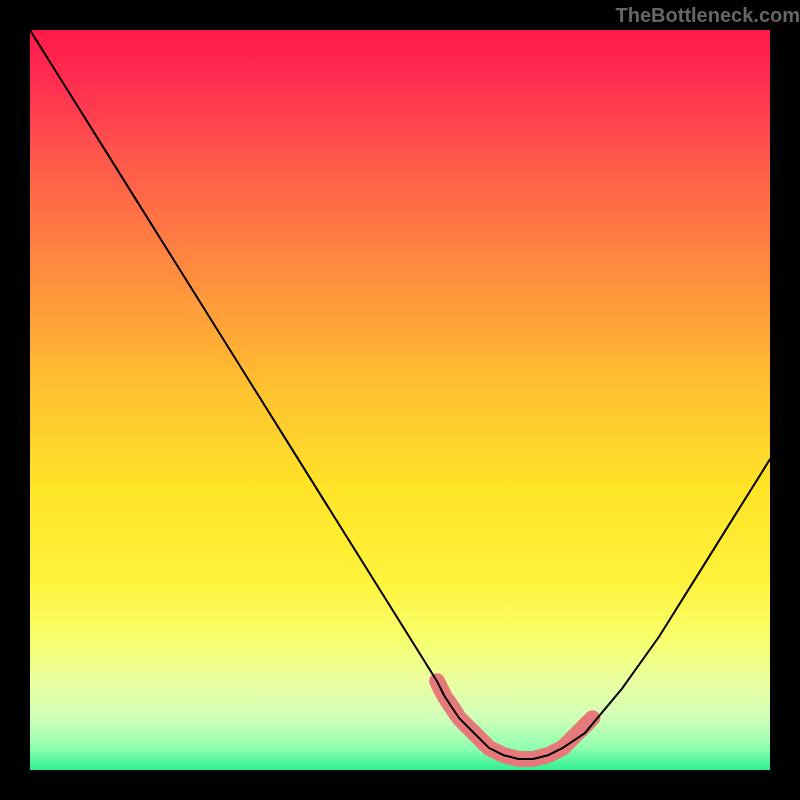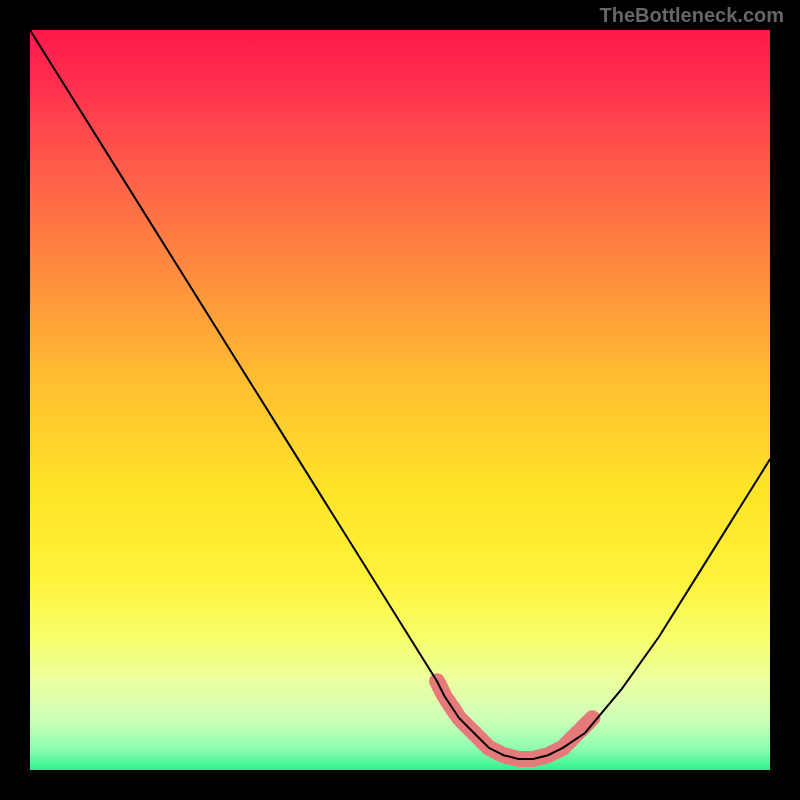--- a/index.html
+++ b/index.html
@@ -7,21 +7,21 @@
     width: 800px;
     height: 800px;
     background: #000;
     position: relative;
     overflow: hidden;
     font-family: Arial, sans-serif;
   }
   .watermark {
     position: absolute;
     top: 4px;
-    right: 16px;
+    right: 0;
     color: #666;
     font-size: 20px;
     font-weight: bold;
     z-index: 10;
   }
   .plot-area {
     position: absolute;
     top: 30px;
     left: 30px;
     width: 740px;

